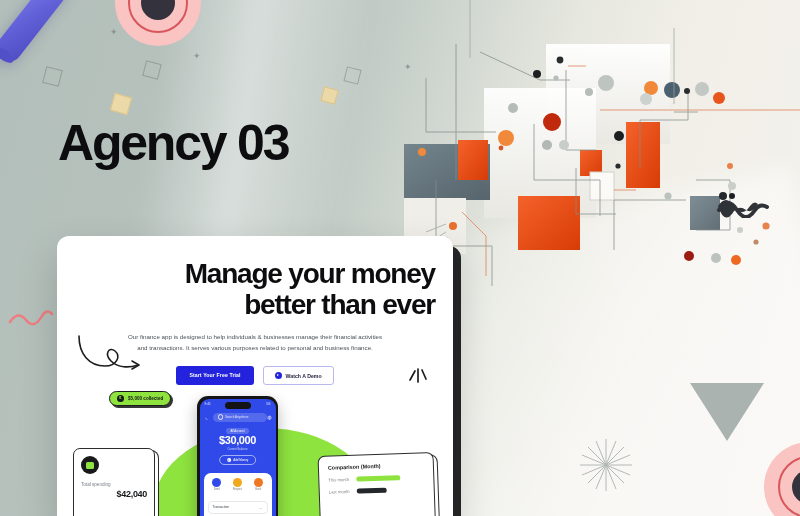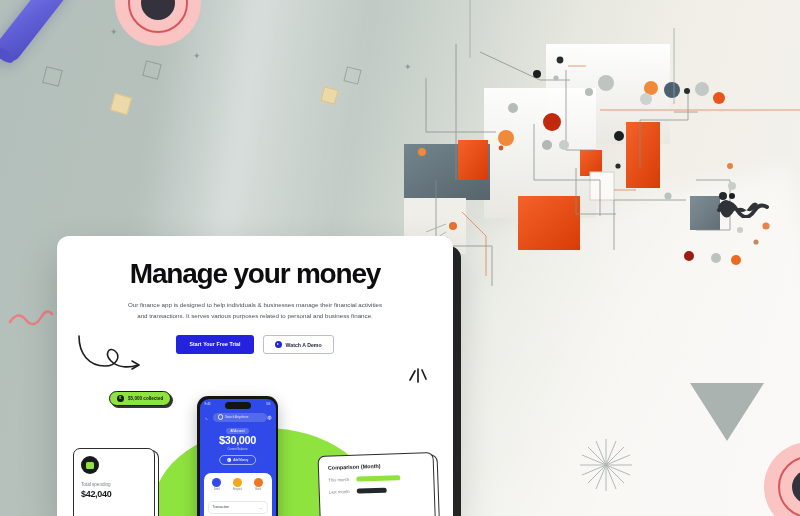--- a/index.html
+++ b/index.html
@@ -70,21 +70,21 @@
   
   .card{
     position:absolute;left:57px;top:236px;width:396px;height:288px;
     background:#ffffff;border-radius:12px 12px 0 0;
     box-shadow:8px 10px 0 rgba(20,20,22,.92), 0 18px 40px rgba(0,0,0,.18);
     overflow:hidden;
   }
   .card-inner{position:relative;width:100%;height:100%;overflow:hidden;}
 
   .hl{
-    text-align:center;color:#0d0d10;font-weight:700;letter-spacing:-1.2px;
+    text-align:right;color:#0d0d10;font-weight:700;letter-spacing:-1.2px;
     font-size:28px;line-height:1.12;margin:22px 18px 0;
   }
   .sub-p{
     text-align:center;color:#4a4f55;font-size:6.2px;line-height:1.75;
     margin:11px 52px 0;
   }
   .btn-row{display:flex;justify-content:center;gap:9px;margin-top:13px;}
   .btn-primary{
     background:#2323dd;color:#fff;font-size:5.2px;font-weight:700;
     padding:6px 13px;border-radius:3px;letter-spacing:.1px;
@@ -174,21 +174,21 @@
     position:absolute;left:16px;top:212px;width:66px;height:76px;
     background:#fff;border:1px solid #2a2d30;border-radius:7px;
     box-shadow:3px 3px 0 #fff, 3px 3px 0 1px #2a2d30;
     padding:7px;
   }
   .spend .ic{width:18px;height:18px;border-radius:50%;background:#17191b;position:relative;}
   .spend .ic:after{
     content:"";position:absolute;left:5px;top:5.5px;width:8px;height:7px;border-radius:1.5px;background:#8ee33f;
   }
   .spend .lb{margin-top:8px;font-size:4.6px;color:#7b8189;}
-  .spend .vl{margin-top:2px;font-size:9px;font-weight:700;color:#16181a;letter-spacing:-.3px;}
+  .spend .vl{margin-top:2px;font-size:9px;font-weight:700;color:#16181a;letter-spacing:-.3px;text-align:right;}
 
   
   .comp{
     position:absolute;left:262px;top:218px;width:96px;height:70px;
     background:#fff;border:1px solid #2a2d30;border-radius:7px;
     box-shadow:3px 3px 0 #fff, 3px 3px 0 1px #2a2d30;
     padding:8px 9px;transform:rotate(-2deg);
   }
   .comp .ti{font-size:5.4px;font-weight:700;color:#16181a;}
   .comp .r{display:flex;align-items:center;gap:4px;margin-top:7px;}
@@ -356,28 +356,30 @@
   <div class="sq-outline" style="left:44px;top:68px;width:15px;height:15px;"></div>
   <div class="sq-outline" style="left:144px;top:62px;width:14px;height:14px;"></div>
   <div class="sq-outline" style="left:345px;top:68px;width:13px;height:13px;"></div>
   <div class="sq-gold" style="left:112px;top:95px;width:16px;height:16px;"></div>
   <div class="sq-gold" style="left:322px;top:88px;width:13px;height:13px;"></div>
   <div class="plus" style="left:110px;top:28px;">✦</div>
   <div class="plus" style="left:193px;top:52px;">✦</div>
   <div class="plus" style="left:404px;top:63px;">✦</div>
 
   <div style="position:absolute;left:58px;top:118px;width:360px;">
+    <div style="font-size:50px;font-weight:700;letter-spacing:-2.2px;color:#0d0d10;line-height:1;">Agency 03</div>
   </div>
 
   <div class="card">
     <div class="card-inner">
 
       <div class="green-hill"></div>
 
       <div class="hl">Manage your money</div>
+      <div class="hl" style="margin-top:0;">better than ever</div>
 
       <div class="sub-p">Our finance app is designed to help individuals &amp; businesses manage their financial activities</div>
       <div class="sub-p" style="margin-top:0;">and transactions. It serves various purposes related to personal and business finance.</div>
 
       <div class="btn-row">
         <div class="btn-primary">Start Your Free Trial</div>
         <div class="btn-ghost">
           <span class="play-dot"></span>
           <span>Watch A Demo</span>
         </div>

